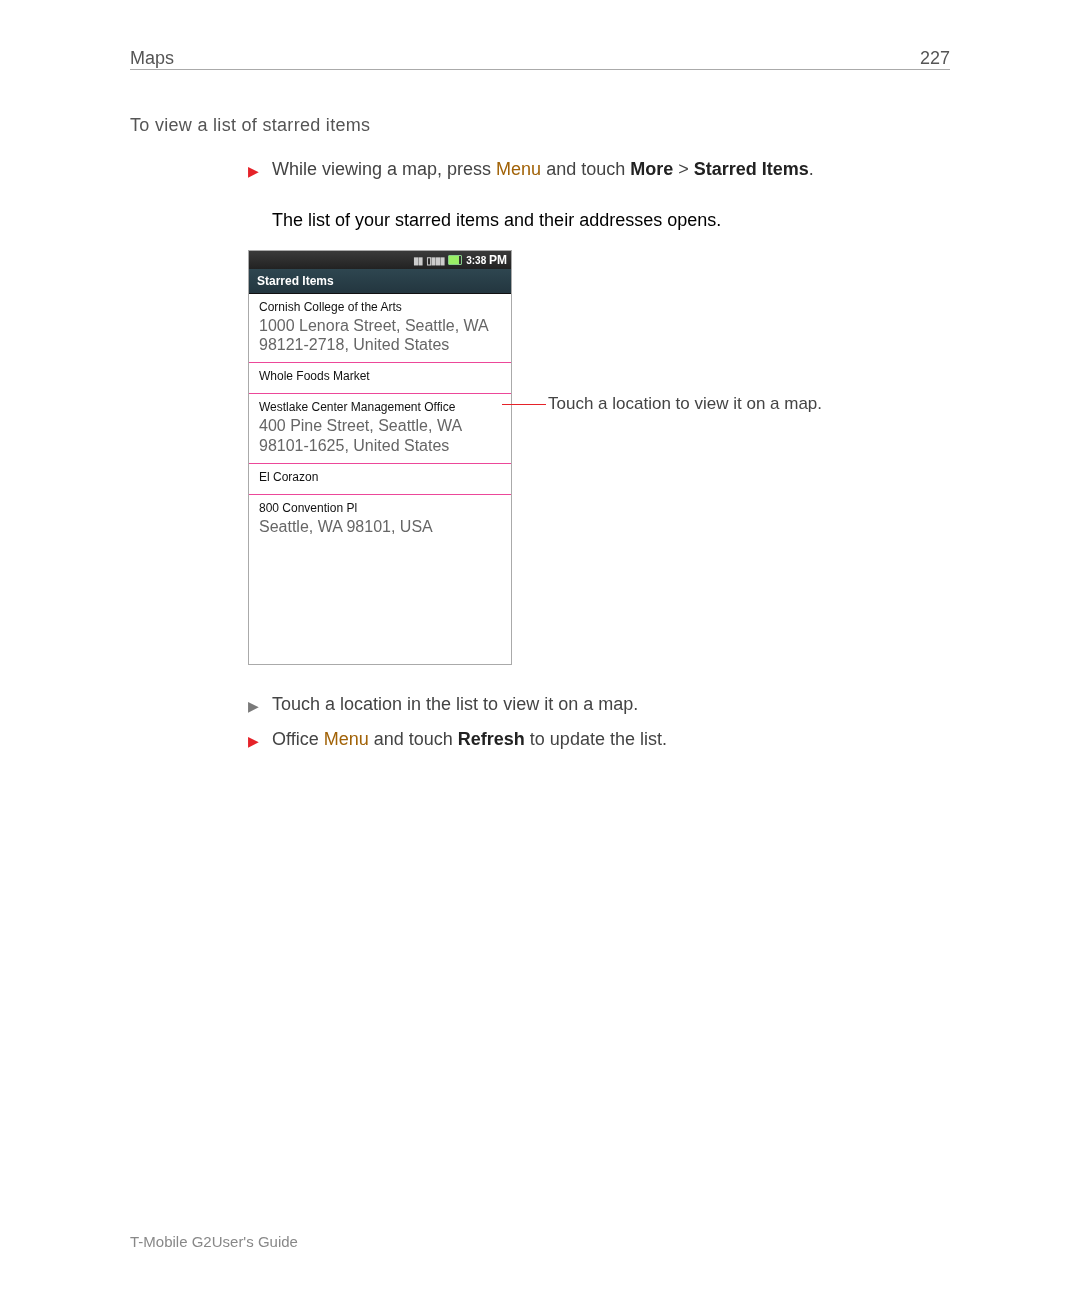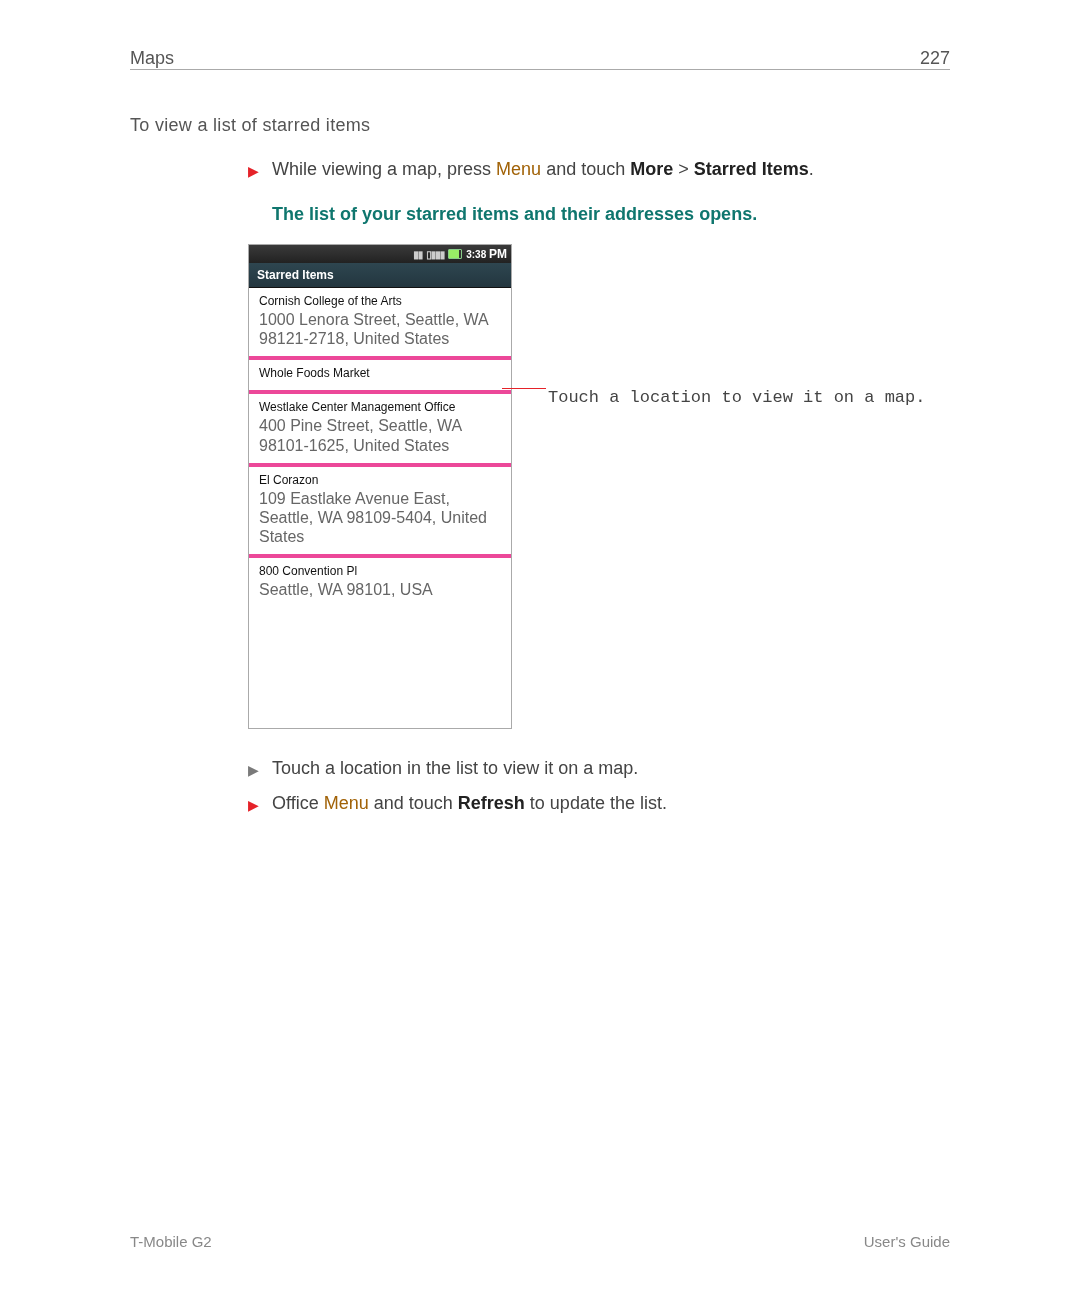--- a/index.html
+++ b/index.html
@@ -57,24 +57,24 @@
   .tri.gray { color: #7a7a7a; }
   .bullet-text {
     flex: 1;
     color: #444;
     font-weight: 300;
   }
   .bullet-text .kw { font-weight: 400; color:#a16207; }
   .bullet-text b { font-weight: 700; color:#222; }
   .sub-para {
     margin-left: 24px;
-    margin-top: 18px;
+    margin-top: 24px;
     margin-bottom: 16px;
-    color: #0f766e;
-    font-weight: 700;
+    color: #000000;
+    font-weight: 400;
   }
   
   .shot-row {
     display: flex;
     align-items: flex-start;
     margin-left: 118px;
     margin-top: 8px;
     margin-bottom: 26px;
   }
   .phone {
@@ -106,63 +106,61 @@
   .listbar {
     background: linear-gradient(#2e4650,#23363f);
     color: #fff;
     font-size: 12px;
     font-weight: 700;
     padding: 5px 8px;
     border-bottom: 1px solid #111;
   }
   .starred-list .litem {
     padding: 6px 10px 8px 10px;
-    border-bottom: 4px solid #ec4899;
+    border-bottom: 1px solid #ec4899;
   }
   .litem .lname {
     font-size: 12px;
     color: #111;
     font-weight: 500;
     margin-bottom: 2px;
   }
   .litem .laddr {
     font-size: 16px;
     color: #666;
     line-height: 1.2;
     font-weight: 300;
   }
   .starred-list .empty {
     height: 120px;
   }
   .callout {
     display: flex;
-    align-items: flex-start;
+    align-items: center;
     margin-top: 144px;
-    font-family: Liberation Mono, monospace;
   }
   .callout-line {
     width: 44px;
     height: 1px;
     background: #e52229;
     margin-left: -10px;
   }
   .callout-text {
     font-size: 17px;
     color: #444;
     font-weight: 300;
     margin-left: 2px;
   }
   
   .footer {
     position: absolute;
     bottom: 46px;
     left: 130px;
     right: 130px;
     display: flex;
-    justify-content: space-between;
     font-size: 15px;
     color: #888;
     font-weight: 300;
   }
 </style>
 </head>
 <body>
 
 <div class="page">
   <div class="header">
@@ -200,21 +198,20 @@
         </div>
         <div class="litem">
           <div class="lname">Whole Foods Market</div>
         </div>
         <div class="litem">
           <div class="lname">Westlake Center Management Office</div>
           <div class="laddr">400 Pine Street, Seattle, WA 98101-1625, United States</div>
         </div>
         <div class="litem">
           <div class="lname">El Corazon</div>
-          <div class="laddr">109 Eastlake Avenue East, Seattle, WA 98109-5404, United States</div>
         </div>
         <div class="litem" style="border-bottom:none;">
           <div class="lname">800 Convention Pl</div>
           <div class="laddr">Seattle, WA 98101, USA</div>
         </div>
         <div class="empty"></div>
       </div>
     </div>
 
     <div class="callout">

